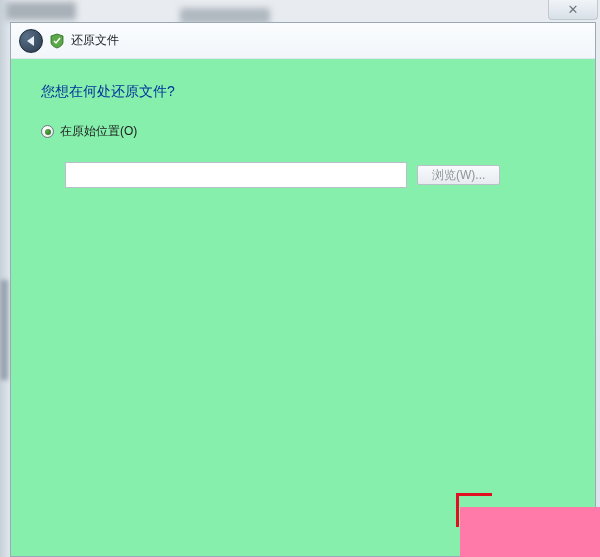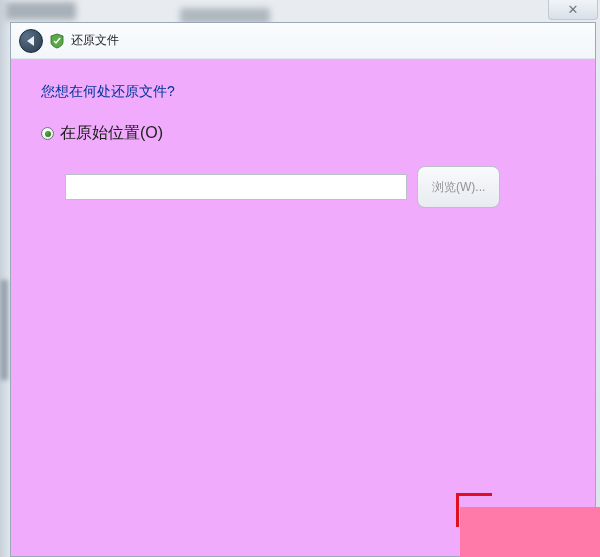--- a/index.html
+++ b/index.html
@@ -119,34 +119,34 @@
       width: 16px;
       height: 16px;
     }
     .dialog-title {
       color: #202428;
       font-size: 12px;
     }
     .dialog-body {
       flex: 1;
       padding: 24px 30px;
-      background: #f0abfc;
+      background: #86efac;
     }
     .heading {
       color: #003399;
       font-size: 14px;
       margin-bottom: 22px;
     }
     .radio-row {
       display: flex;
       align-items: center;
       gap: 6px;
       margin-bottom: 22px;
       color: #202020;
-      font-size: 16px;
+      font-size: 12px;
     }
     .radio {
       width: 13px;
       height: 13px;
       border-radius: 50%;
       border: 1px solid #707880;
       background: radial-gradient(circle at 35% 35%, #ffffff, #e0e4e8);
       position: relative;
       flex-shrink: 0;
     }
@@ -170,28 +170,28 @@
     .path-input {
       width: 342px;
       height: 26px;
       border: 1px solid #b8c0c8;
       background: #ffffff;
       padding: 0 6px;
       font-size: 12px;
       color: #202020;
     }
     .browse-btn {
-      height: 42px;
+      height: 20px;
       padding: 0 14px;
       border: 1px solid #b8c0c8;
       background: linear-gradient(to bottom, #f8fafc, #e8ecf0);
       color: #909498;
       font-size: 12px;
       font-family: inherit;
-      border-radius: 8px;
+      border-radius: 2px;
     }
     .bottom-overlay {
       position: absolute;
       right: 0;
       bottom: 0;
       width: 140px;
       height: 50px;
       background: #ff7aa8;
     }
     .bottom-overlay-border {

